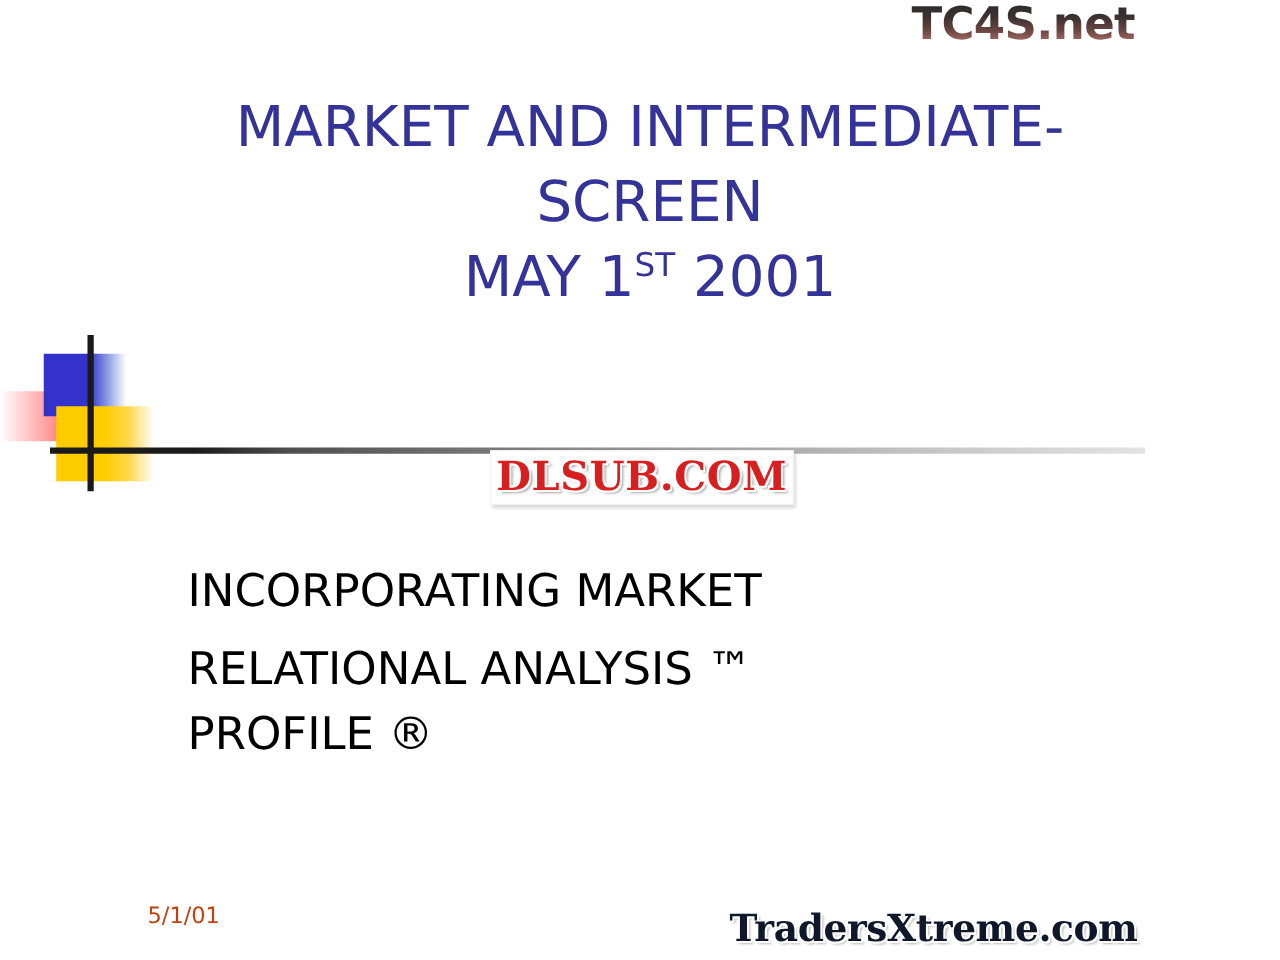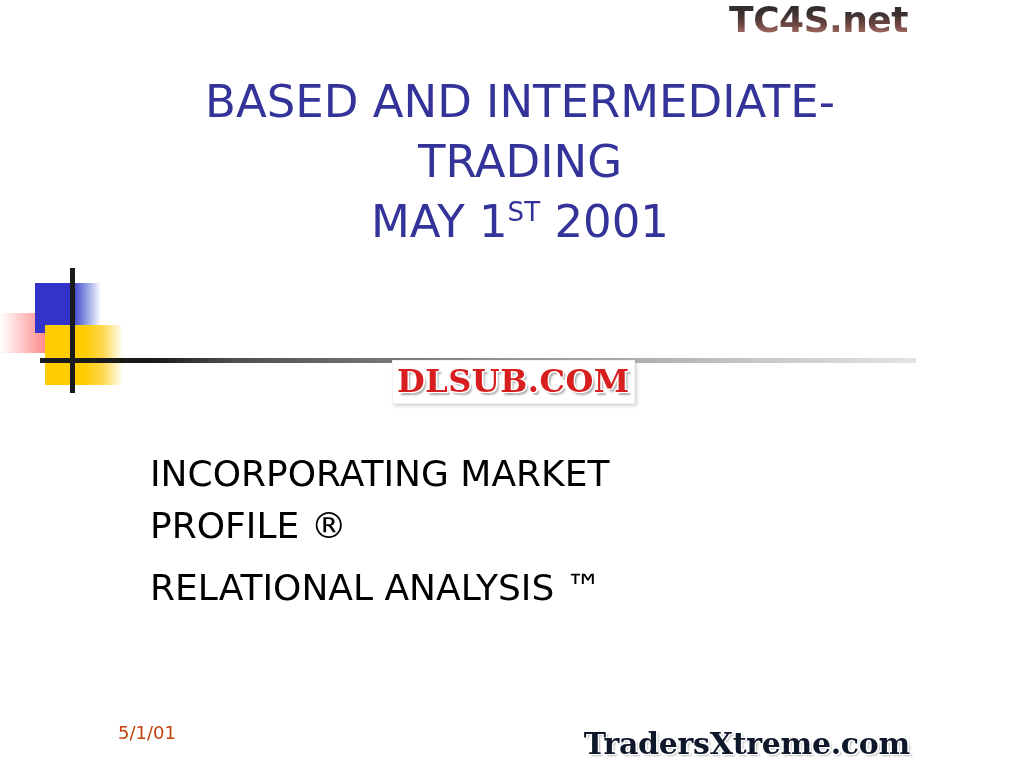--- a/index.html
+++ b/index.html
@@ -185,38 +185,38 @@
   }
 </style>
 </head>
 <body>
 
 <div id="slide">
 
   <div id="tc4s-watermark">TC4S.net</div>
 
   <div id="title-block">
-    <span class="tline">BASED AND INTERMEDIATE-</span>
-    <span class="tline">TRADING</span>
+    <span class="tline">MARKET AND INTERMEDIATE-</span>
+    <span class="tline">SCREEN</span>
     <span class="tline"><span>MAY 1</span><sup>ST</sup><span> 2001</span></span>
   </div>
 
   <div id="motif">
     <div class="sq-red"></div>
     <div class="sq-blue"></div>
     <div class="sq-yellow"></div>
     <div class="line-v"></div>
     <div class="line-h"></div>
   </div>
 
   <div id="dlsub-watermark">DLSUB.COM</div>
 
   <div id="subtitle-block">
     <span class="sline">INCORPORATING MARKET</span>
+    <span class="sline gap">RELATIONAL ANALYSIS ™</span>
     <span class="sline">PROFILE ®</span>
-    <span class="sline gap">RELATIONAL ANALYSIS ™</span>
   </div>
 
   <div id="slide-date">5/1/01</div>
 
   <div id="traders-watermark">TradersXtreme.com</div>
 
 </div>
 
 </body></html>

